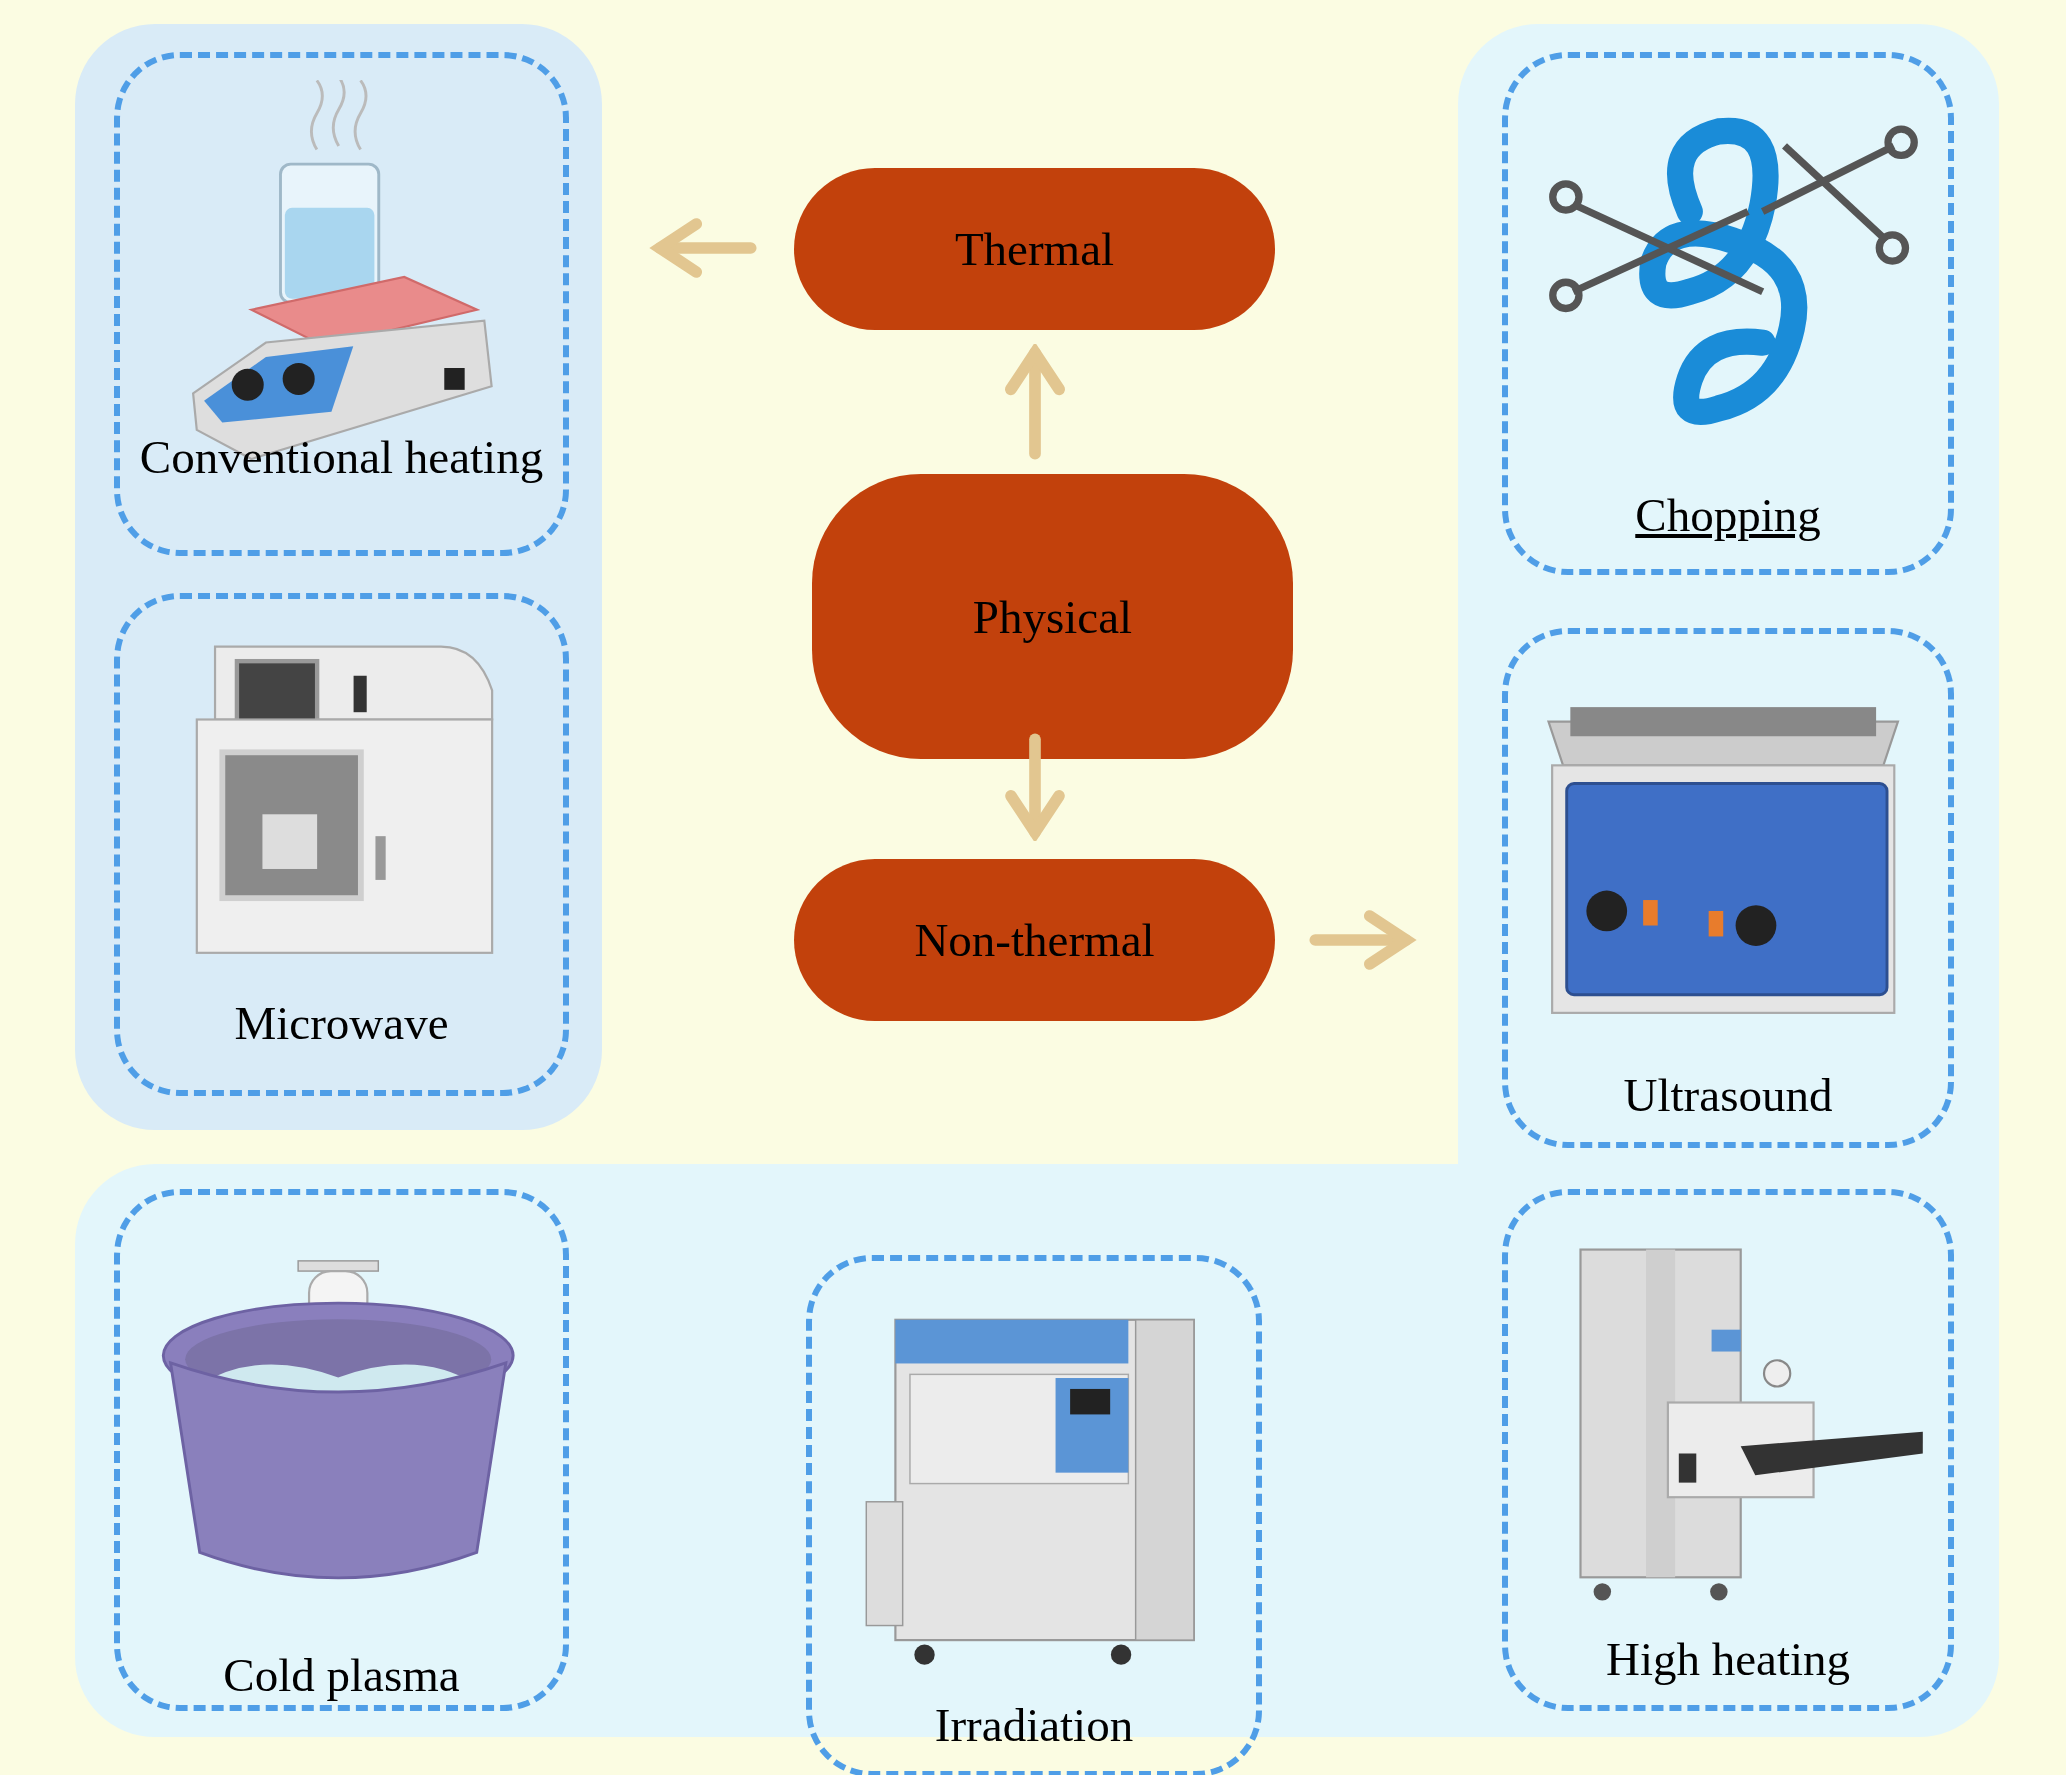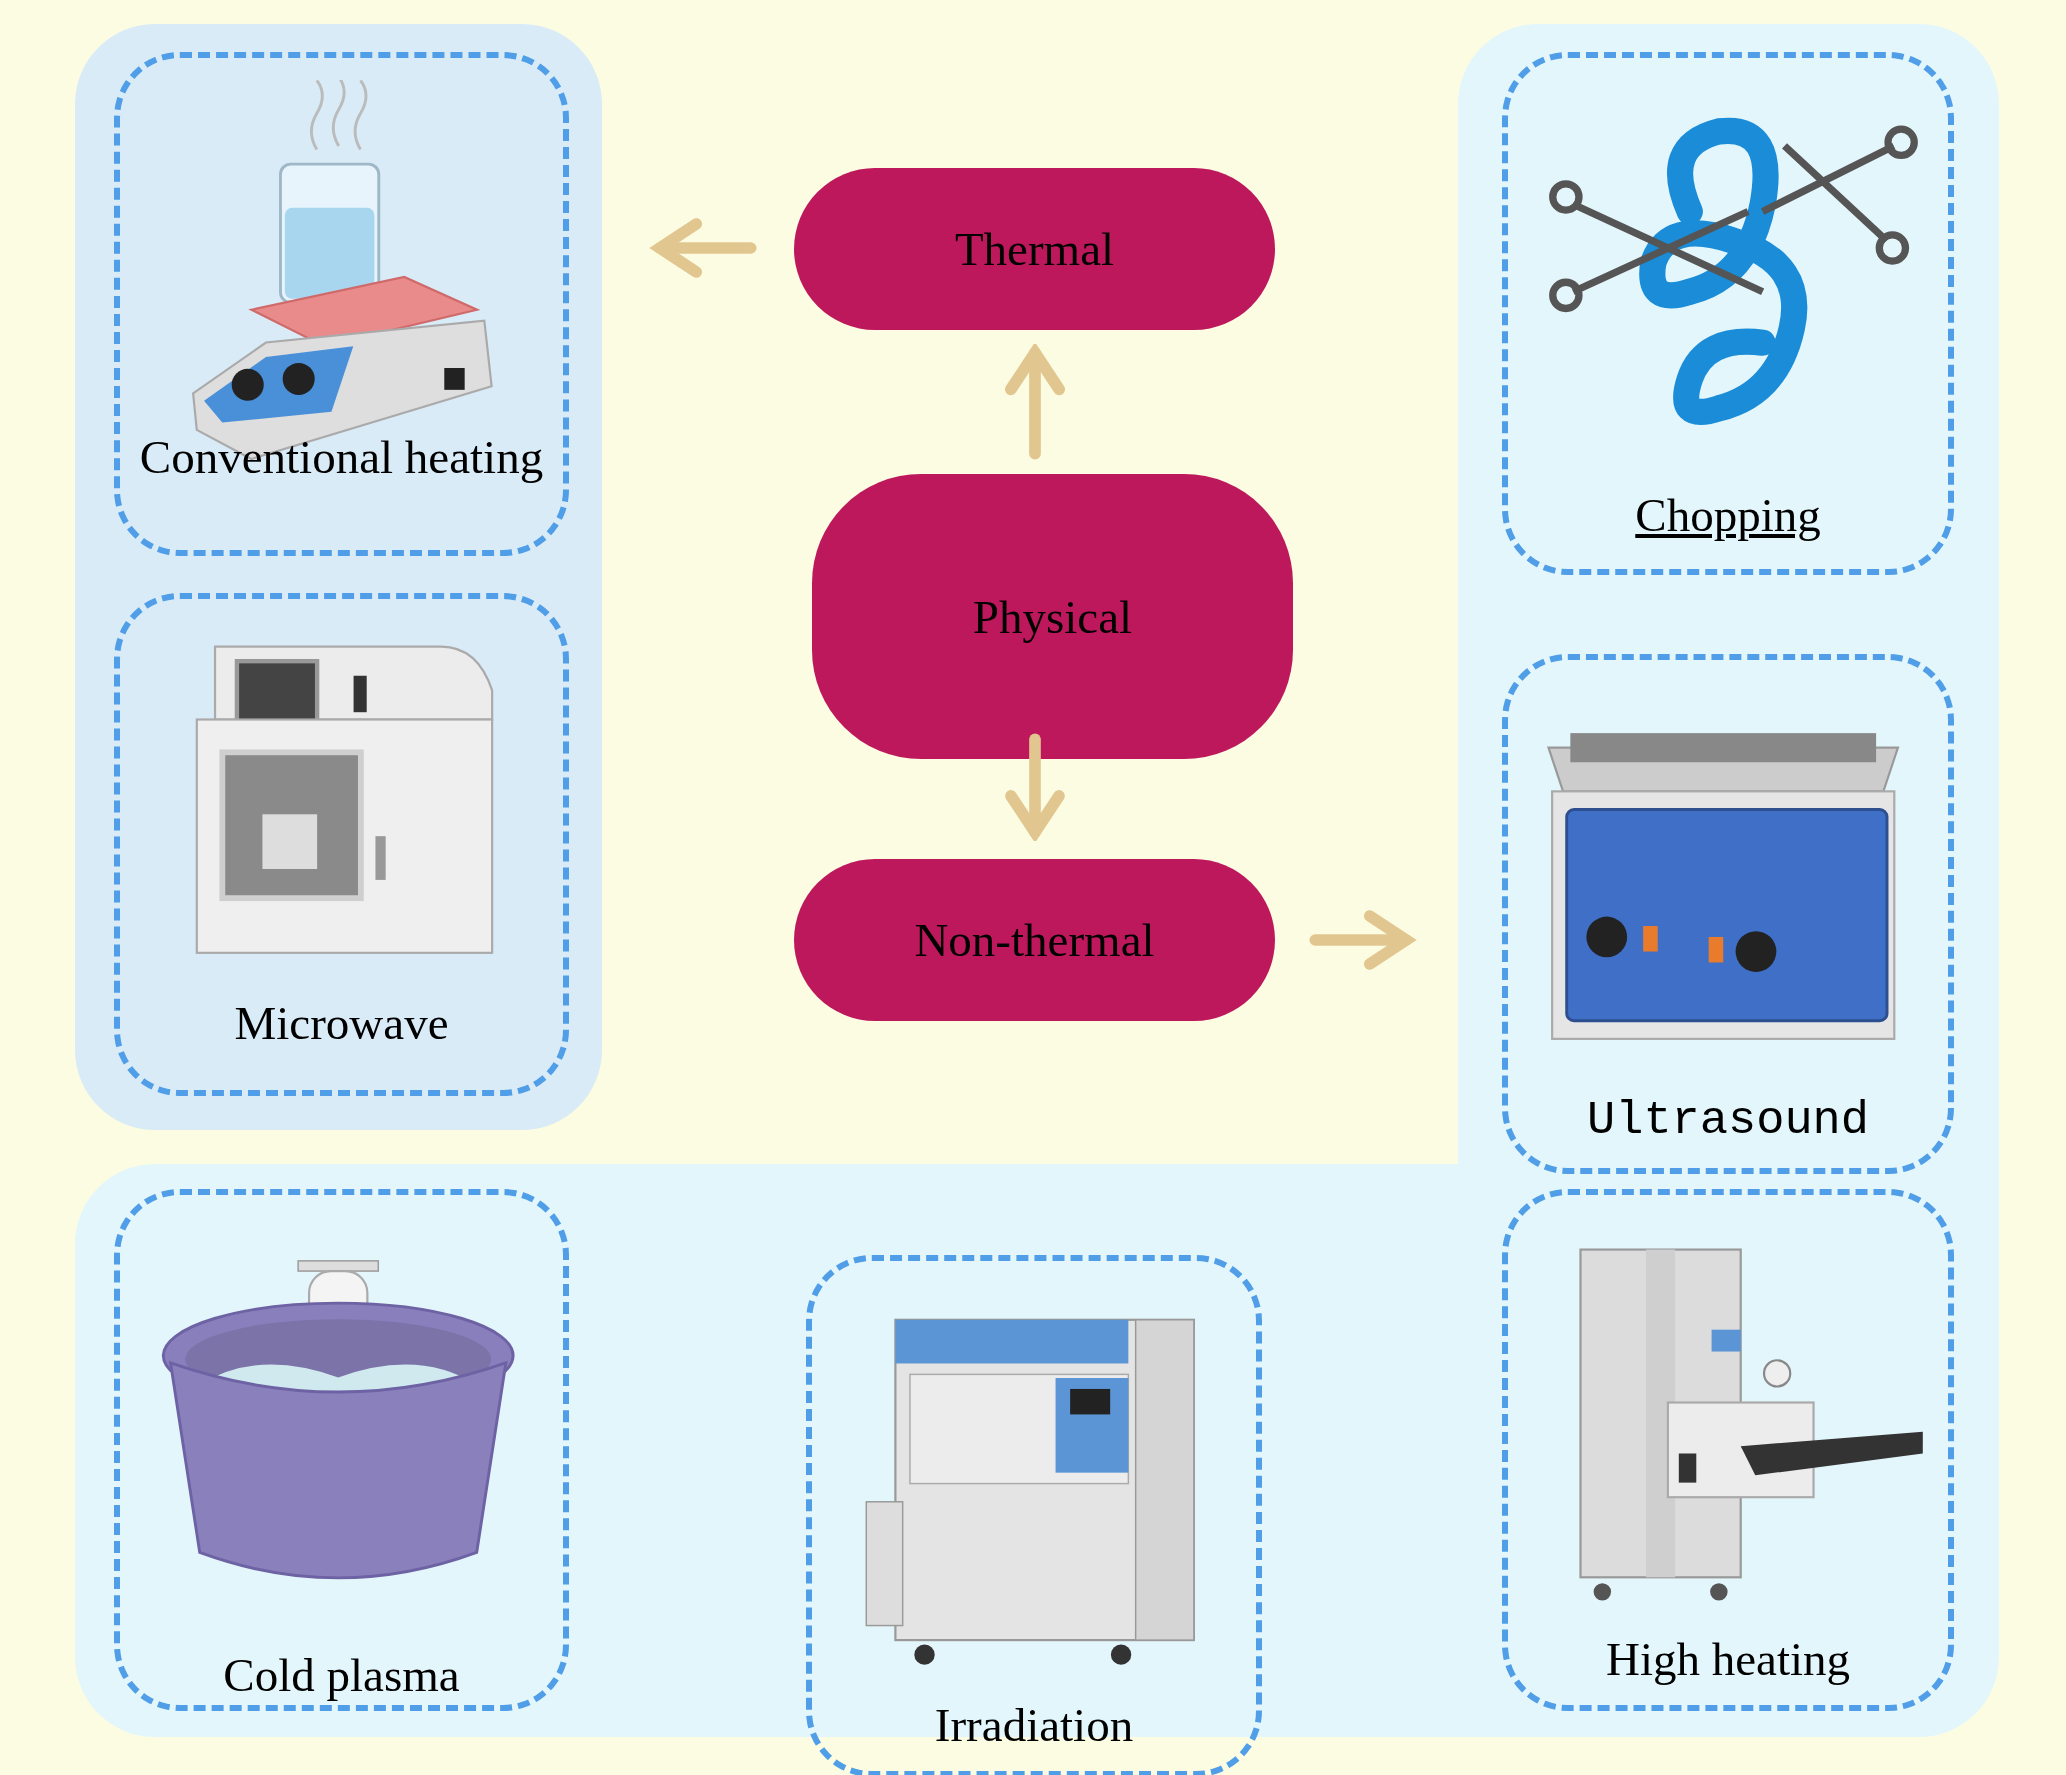--- a/index.html
+++ b/index.html
@@ -3,21 +3,21 @@
 <meta charset="utf-8">
 <style>
   html,body{margin:0;padding:0;}
   body{width:2066px;height:1775px;background:#fbfce2;position:relative;overflow:hidden;font-family:"Liberation Serif","DejaVu Serif",serif;}
   .panel{position:absolute;}
   #left-panel{left:75px;top:24px;width:527px;height:1106px;background:#d9ebf7;border-radius:80px;}
   #right-panel{left:1458px;top:24px;width:541px;height:1166px;background:#e3f6fb;border-radius:80px 80px 0 0;}
   #bottom-panel{left:75px;top:1164px;width:1924px;height:573px;background:#e3f6fb;border-radius:80px 0 80px 80px;}
   .box{position:absolute;border:6.6px dashed #4f9ee7;border-radius:66px;box-sizing:border-box;}
   .label{position:absolute;left:0;right:0;text-align:center;font-size:47px;color:#000;}
-  .pill{position:absolute;background:#be185d;display:flex;align-items:center;justify-content:center;font-size:47px;color:#000;}
+  .pill{position:absolute;background:#c2410c;display:flex;align-items:center;justify-content:center;font-size:47px;color:#000;}
   svg.illus{position:absolute;}
   .arrow{position:absolute;}
 </style>
 </head>
 <body>
 
 <div class="panel" id="left-panel"></div>
 <div class="panel" id="right-panel"></div>
 <div class="panel" id="bottom-panel"></div>
 
@@ -94,21 +94,21 @@
         <circle cx="30" cy="265" r="18"></circle>
       <line x1="480" y1="60" x2="300" y2="150"></line>
         <line x1="470" y1="190" x2="330" y2="60"></line>
       <circle cx="490" cy="55" r="18"></circle>
         <circle cx="478" cy="200" r="18"></circle>
     </g>
   </svg>
   <div class="label" style="top:430px;text-decoration:underline;">Chopping</div>
 </div>
 
-<div class="box" style="left:1502px;top:654px;width:452px;height:520px;font-family:Liberation Mono, monospace;">
+<div class="box" style="left:1502px;top:628px;width:452px;height:520px;">
   <svg class="illus" style="left:33px;top:44px;" width="379" height="364" viewBox="0 0 520 500">
     <polygon points="10,60 490,60 470,120 30,120" fill="#ccc" stroke="#999" stroke-width="3"></polygon>
     <rect x="40" y="40" width="420" height="40" fill="#888"></rect>
     <rect x="15" y="120" width="470" height="340" fill="#e5e5e5" stroke="#aaa" stroke-width="3"></rect>
     <rect x="35" y="145" width="440" height="290" rx="10" fill="#3f6fc6" stroke="#2d4f90" stroke-width="4"></rect>
     <circle cx="90" cy="320" r="28" fill="#222"></circle>
     <rect x="140" y="305" width="20" height="35" fill="#e87c2c"></rect>
     <rect x="230" y="320" width="20" height="35" fill="#e87c2c"></rect>
     <circle cx="295" cy="340" r="28" fill="#222"></circle>
   </svg>

